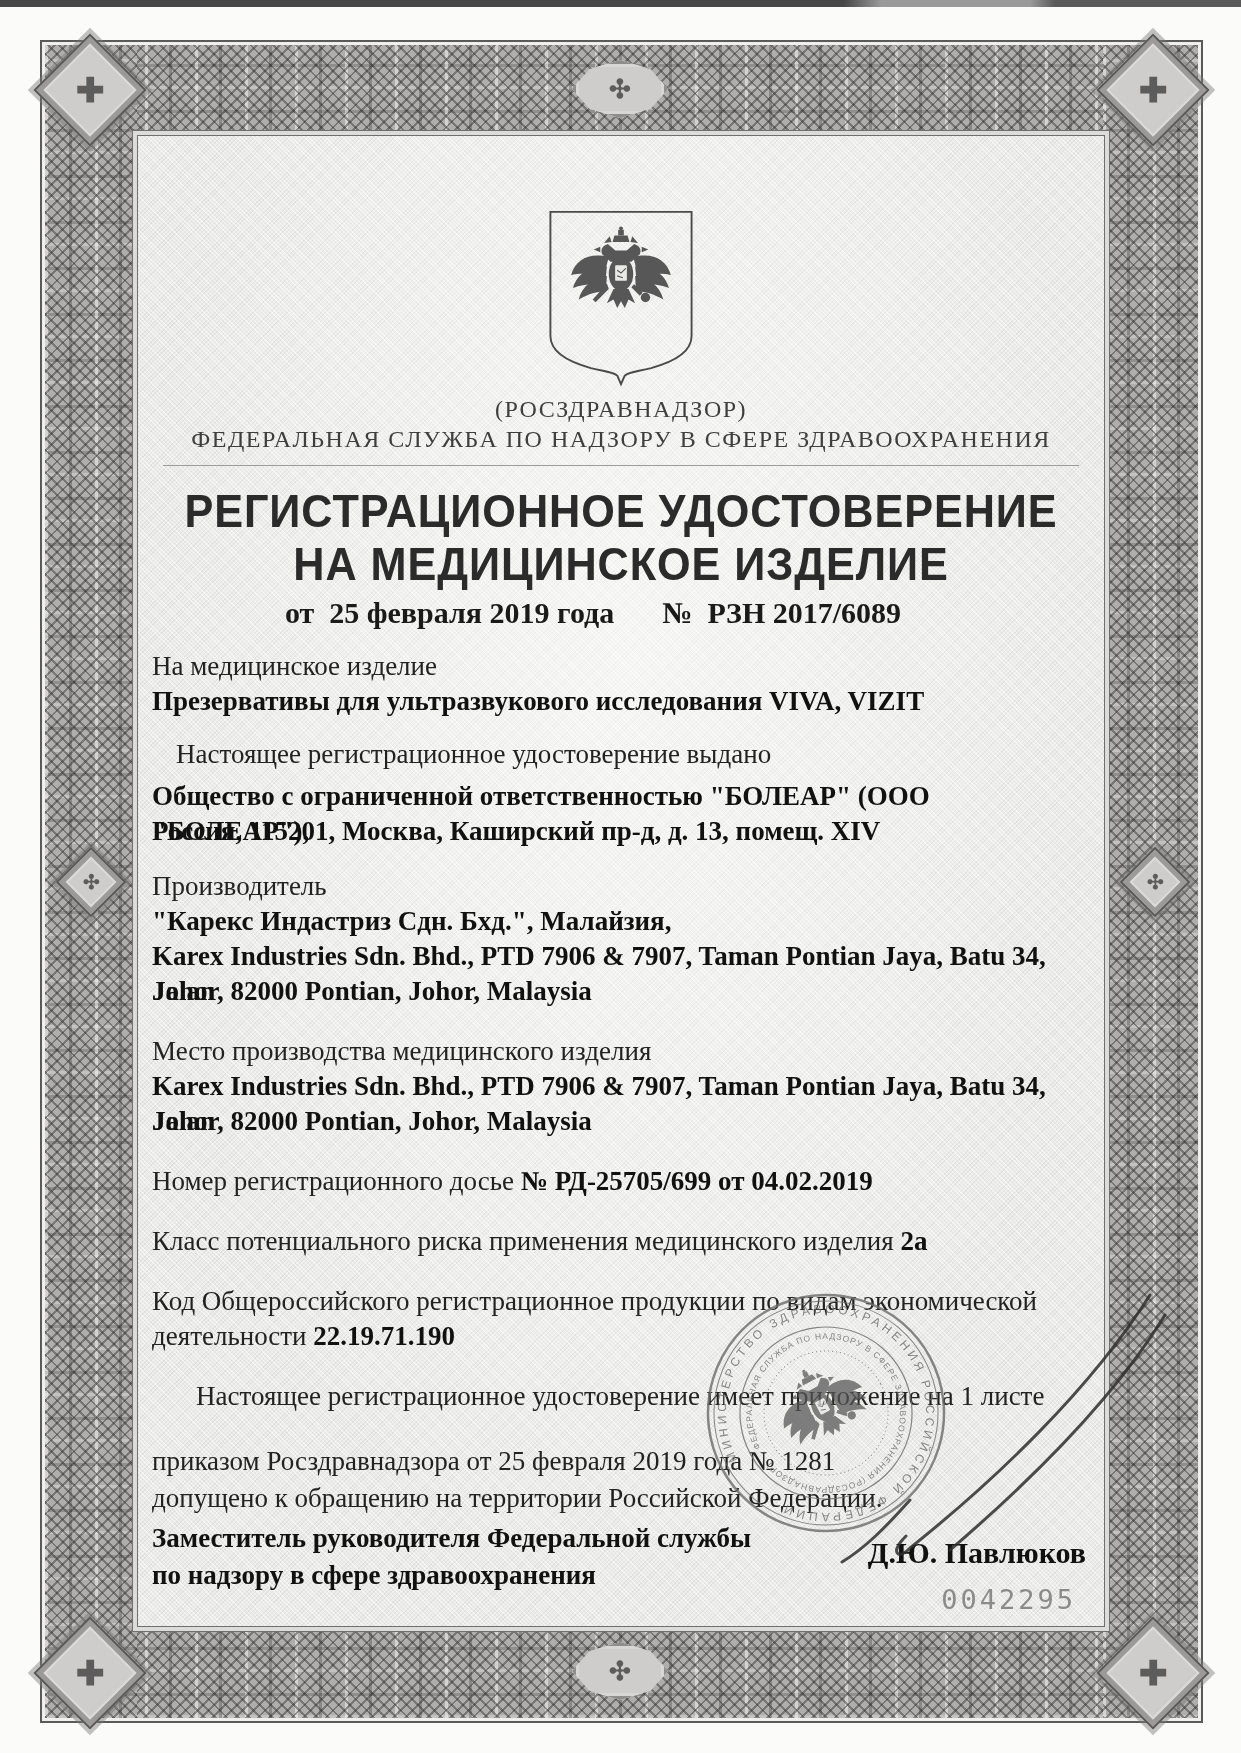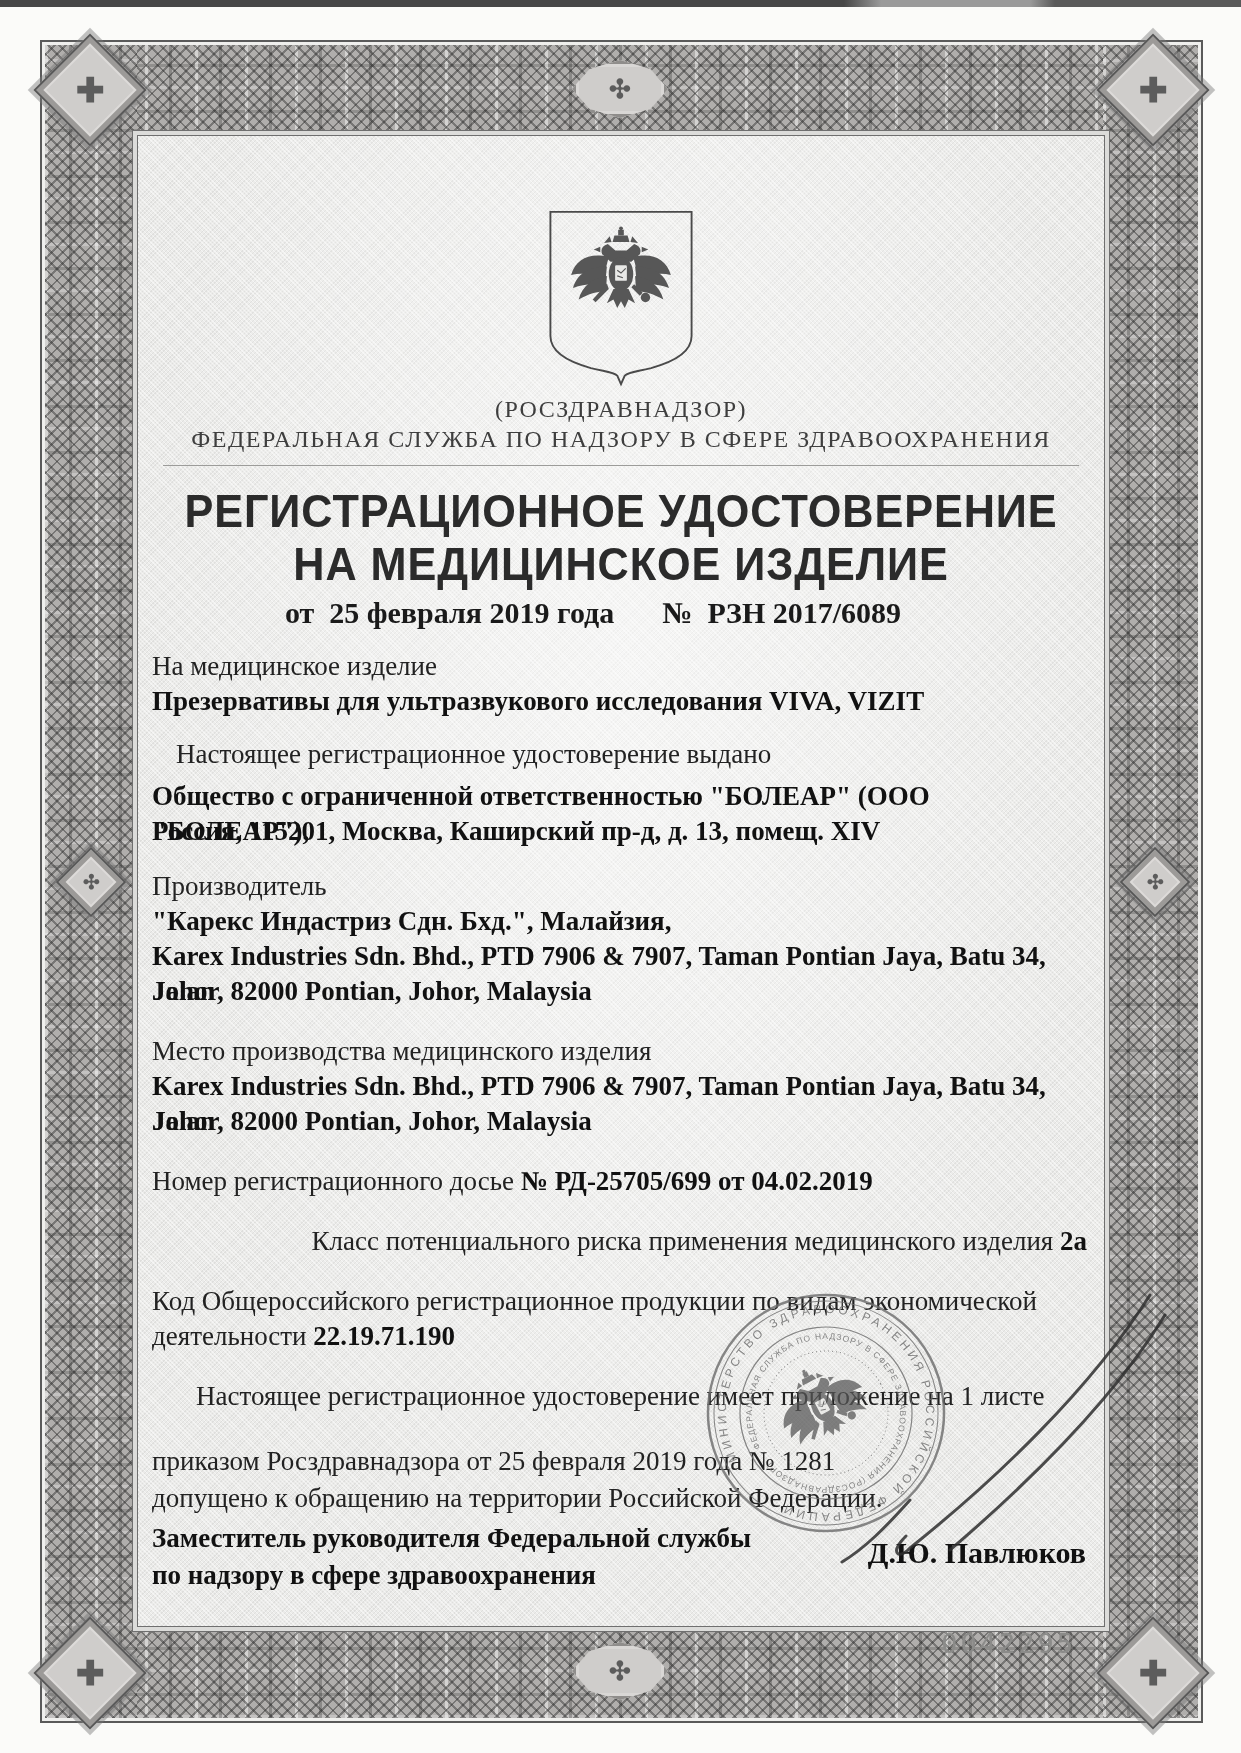--- a/index.html
+++ b/index.html
@@ -51,21 +51,21 @@
   .title .tline{font-family:"Liberation Sans",sans-serif;font-weight:700;font-size:47px;
         letter-spacing:1px;color:#2b2b2b;transform:scaleX(.92);}
   .docnum{top:460px;display:flex;justify-content:center;gap:48px;transform:translateX(-28px);
         font-weight:bold;font-size:30px;color:#1a1a1a;}
   .keep{white-space:pre;}
   
   .bl{left:14px;width:935px;font-size:27px;line-height:35px;}
   .lbl{font-weight:normal;color:#222;}
   .val{font-weight:bold;color:#111;}
   
-  .serial{font-family:"DejaVu Sans Mono",monospace;font-size:27px;letter-spacing:3px;color:#8b8b89;margin-top:44px;}
+  .serial{font-family:"DejaVu Sans Mono",monospace;font-size:27px;letter-spacing:3px;color:#8b8b89;}
   .stamp{position:absolute;left:701px;top:1288px;width:250px;height:250px;opacity:.82;}
   .signature{position:absolute;left:760px;top:1270px;width:420px;height:310px;}
 </style>
 </head>
 <body>
 
 <div class="page">
 
   <svg width="0" height="0" style="position:absolute">
     <defs>
@@ -167,21 +167,21 @@
     <div class="abs bl val" style="top:838px;">Johor, 82000 Pontian, Johor, Malaysia</div>
 
     <div class="abs bl lbl" style="top:898px;">Место производства медицинского изделия</div>
     <div class="abs bl val" style="top:933px;">Karex Industries Sdn. Bhd., PTD 7906 &amp; 7907, Taman Pontian Jaya, Batu 34, Jalan</div>
     <div class="abs bl val" style="top:968px;">Johor, 82000 Pontian, Johor, Malaysia</div>
 
     <div class="abs bl" style="top:1028px;">
       <span class="lbl">Номер регистрационного досье </span><span class="val">№ РД-25705/699 от 04.02.2019</span>
     </div>
 
-    <div class="abs bl" style="top:1088px;text-align:right;">
+    <div class="abs bl" style="top:1088px;">
       <span class="lbl">Класс потенциального риска применения медицинского изделия </span><span class="val">2а</span>
     </div>
 
     <div class="abs bl lbl" style="top:1148px;">Код Общероссийского регистрационное продукции по видам экономической</div>
     <div class="abs bl" style="top:1183px;">
       <span class="lbl">деятельности </span><span class="val">22.19.71.190</span>
     </div>
 
     <div class="abs bl lbl" style="top:1243px;margin-left:44px;">Настоящее регистрационное удостоверение имеет приложение на 1 листе</div>
 

